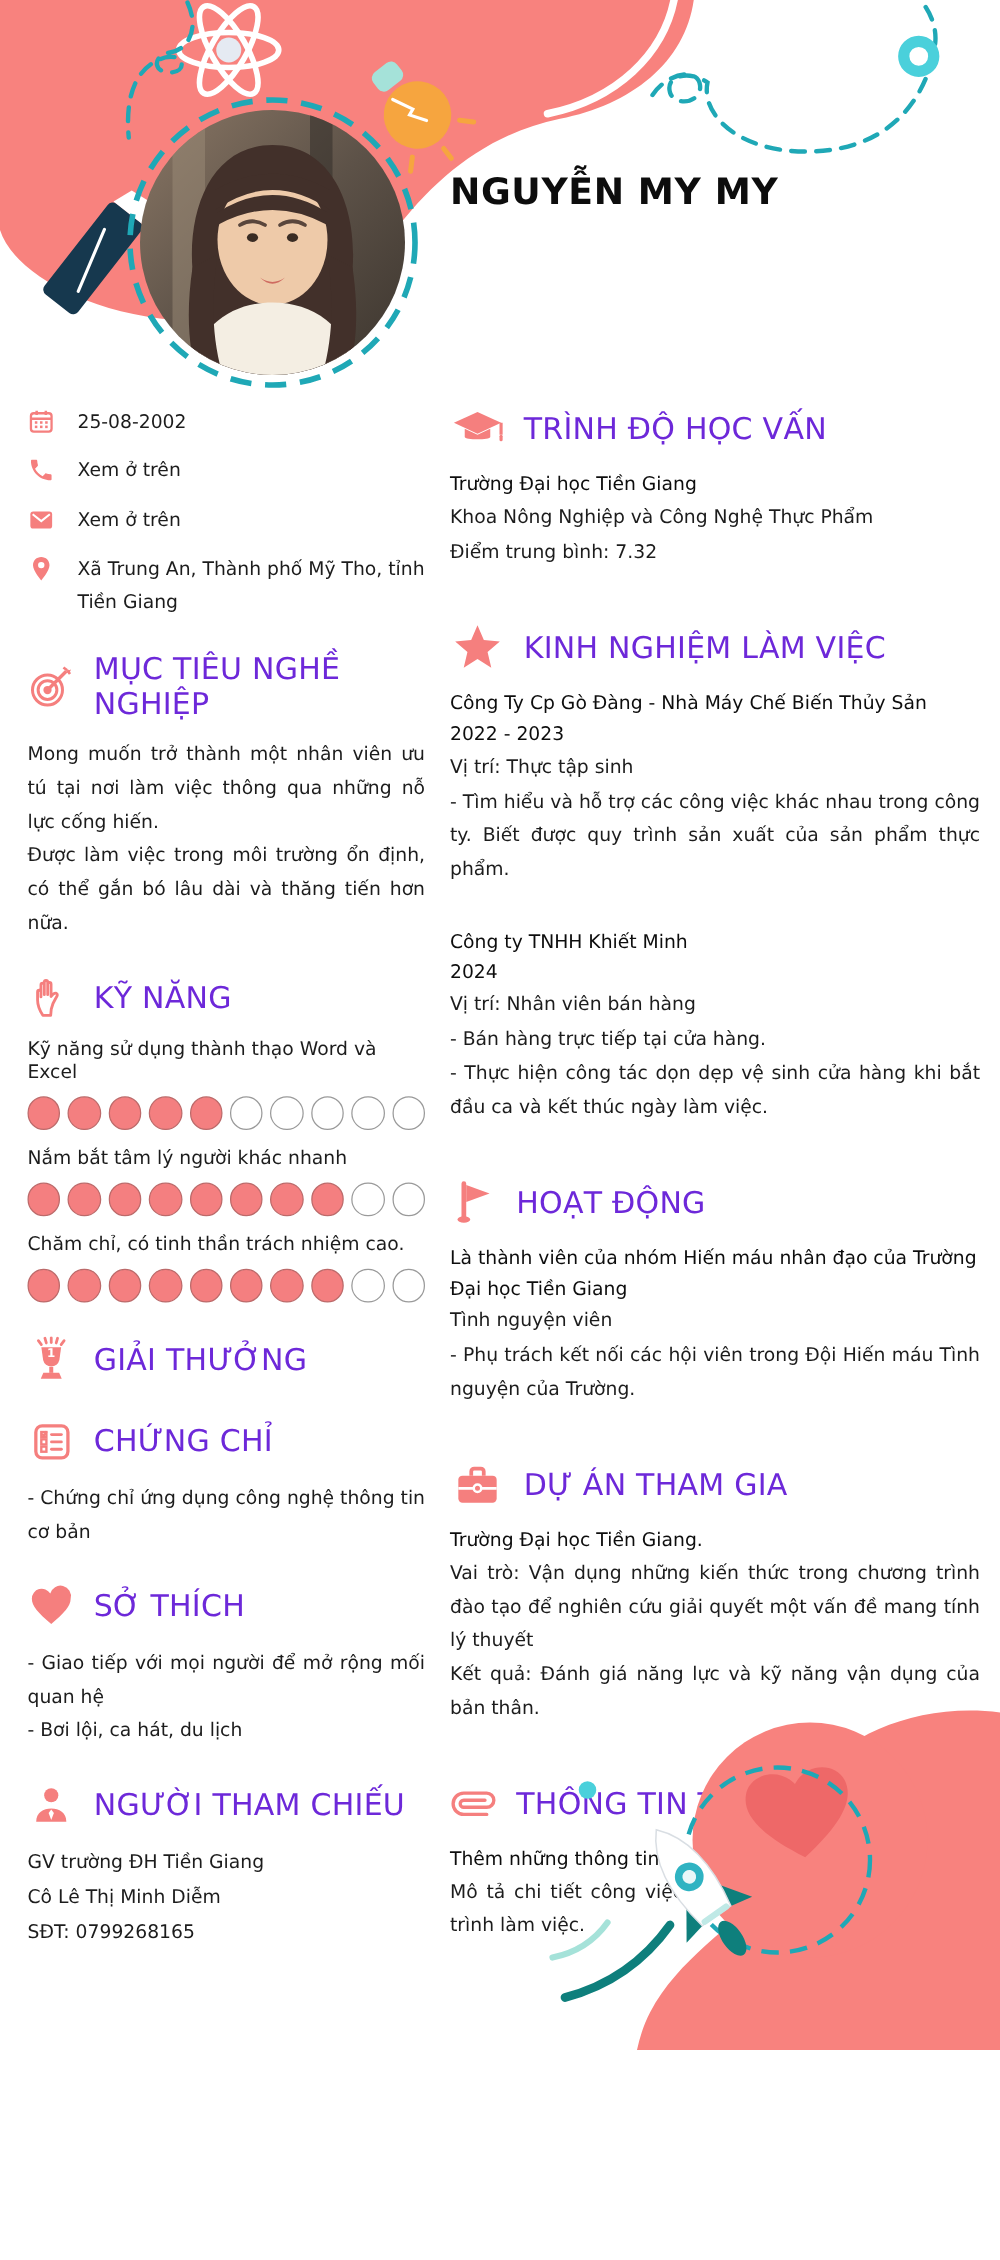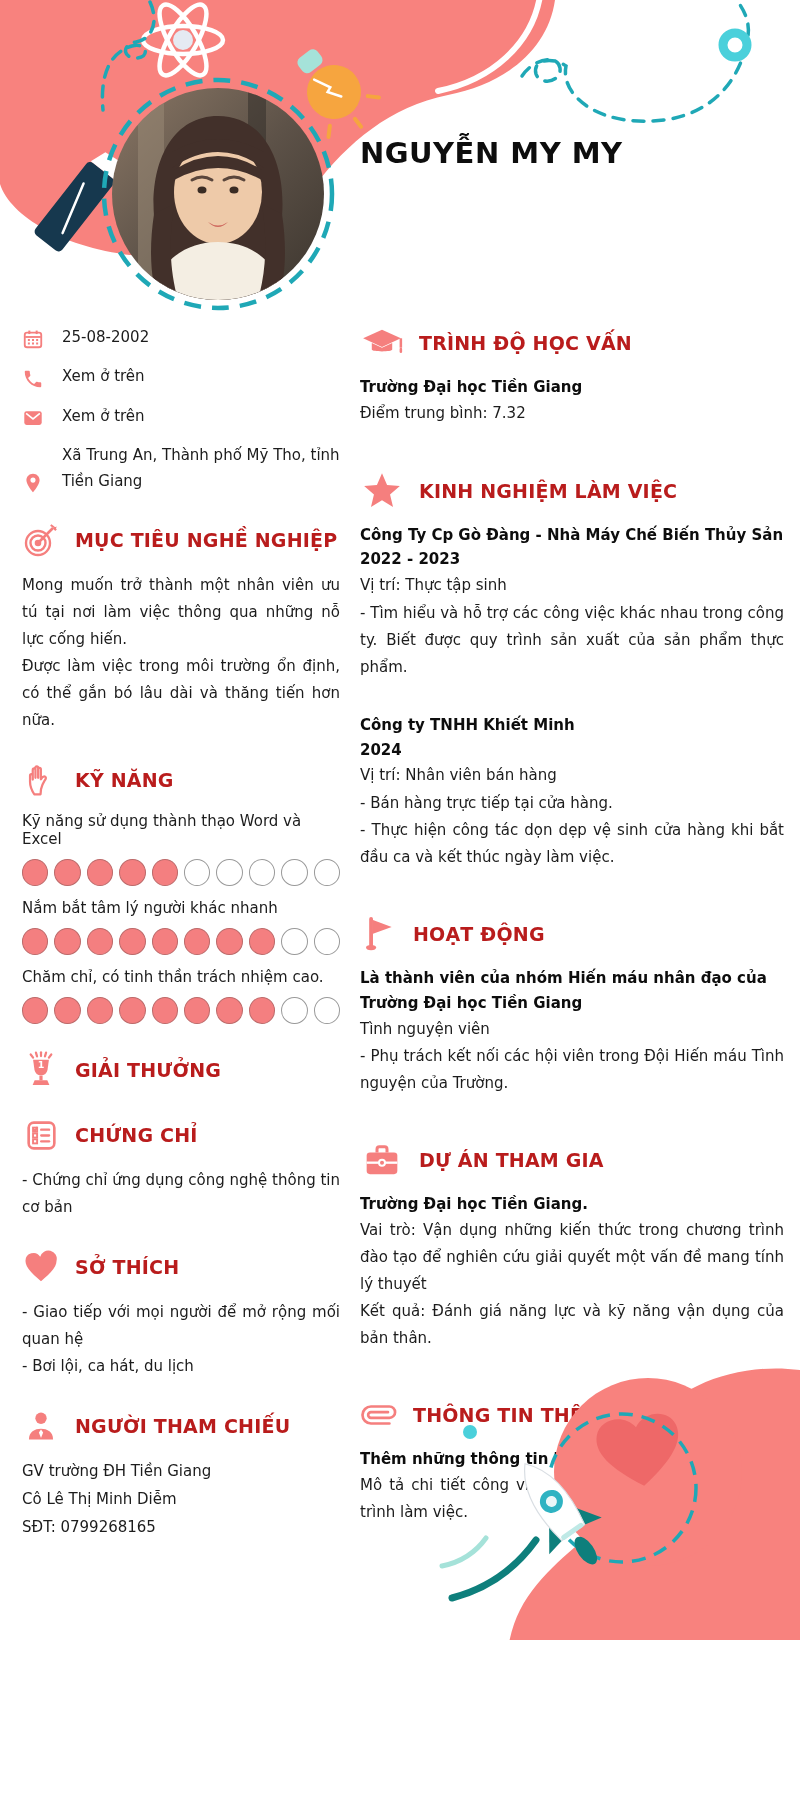--- a/index.html
+++ b/index.html
@@ -12,40 +12,40 @@
 
   .photo-wrap{position:absolute;left:98px;top:74px;width:240px;height:240px}
 
   .name-block{position:absolute;left:360px;top:136px;width:420px}
   .name{font-size:29px;font-weight:bold;letter-spacing:.5px;color:#0d0d0d}
   .job-title{margin-top:15px;font-size:16.5px;letter-spacing:.3px;color:#1c1c1c}
 
   .col-left{position:absolute;left:22px;top:324px;width:318px}
   .col-right{position:absolute;left:360px;top:320px;width:424px}
 
-  .contact-row{display:flex;align-items:flex-end;margin-bottom:13px}
+  .contact-row{display:flex;align-items:flex-start;margin-bottom:13px}
   .contact-row .ci{width:22px;height:22px;flex:0 0 22px;margin-top:2px}
   .contact-row .ct{margin-left:18px;font-size:15px;line-height:1.75;color:#1c1c1c}
 
   .sec-head{display:flex;align-items:center;margin:27px 0 13px}
   .sec-head.first{margin-top:4px}
   .sec-head .si{width:38px;height:38px;flex:0 0 38px;display:flex;align-items:center;justify-content:center}
   .sec-head .si.lg{width:44px;flex:0 0 44px}
-  .sec-head h2{margin-left:15px;font-size:19px;font-weight:bold;color:#b91c1c;letter-spacing:.2px}
+  .sec-head h2{margin-left:15px;font-size:24px;font-weight:normal;color:#6d28d9;letter-spacing:.2px}
 
   p.body{font-size:15px;line-height:1.8;text-align:justify;color:#1c1c1c}
   p.line{font-size:15px;line-height:1.85;color:#1c1c1c}
 
   .skill-label{font-size:15px;margin:13px 0 11px;color:#1c1c1c}
   .dots{display:flex;gap:6px;margin-bottom:8px}
   .dot{width:27px;height:27px;border-radius:50%;border:1.5px solid #9a9a9a;background:#fff}
   .dot.filled{background:#F47F80;border-color:#bc6a6a}
 
   .right-sec{margin-bottom:44px}
-  .entry-title{font-size:15px;font-weight:bold;line-height:1.65;color:#0d0d0d}
+  .entry-title{font-size:15px;font-weight:normal;line-height:1.65;color:#0d0d0d}
   .job{margin-bottom:32px}
   .placeholder{color:#b2b2b2}
 
   .watermark{position:absolute;left:548px;top:1764px;display:flex;align-items:flex-end;
              font-size:13.5px;color:#9aa29e;letter-spacing:.2px}
   .watermark .wicon{margin-right:6px;display:inline-flex}
 </style>
 </head>
 <body>
 
@@ -310,20 +310,21 @@
           <svg viewBox="0 0 28 24" width="44" height="38">
               <polygon points="14,3.5 2,9 14,14.5 26,9" fill="#F57F7E"></polygon>
               <path d="M7.5,12 v4.2 c0,1.6 13,1.6 13,0 V12 l-6.5,3 z" fill="#F57F7E"></path>
               <line x1="26" y1="9" x2="26" y2="15" stroke="#F57F7E" stroke-width="1.6"></line>
               <rect x="25.2" y="15" width="1.6" height="3.4" rx=".8" fill="#F57F7E"></rect>
             </svg>
         </span>
         <h2>TRÌNH ĐỘ HỌC VẤN</h2>
       </div>
       <p class="entry-title">Trường Đại học Tiền Giang</p>
+      <p class="line">Khoa Nông Nghiệp và Công Nghệ Thực Phẩm</p>
       <p class="line">Điểm trung bình: 7.32</p>
     </div>
 
     <div class="right-sec">
       <div class="sec-head">
         <span class="si lg">
           <svg viewBox="0 0 24 24" width="42" height="42">
               <polygon points="12,1.8 14.9,8.6 22.2,9.2 16.6,14 18.3,21.2 12,17.3 5.7,21.2 7.4,14 1.8,9.2 9.1,8.6" fill="#F57F7E"></polygon>
             </svg>
         </span>

